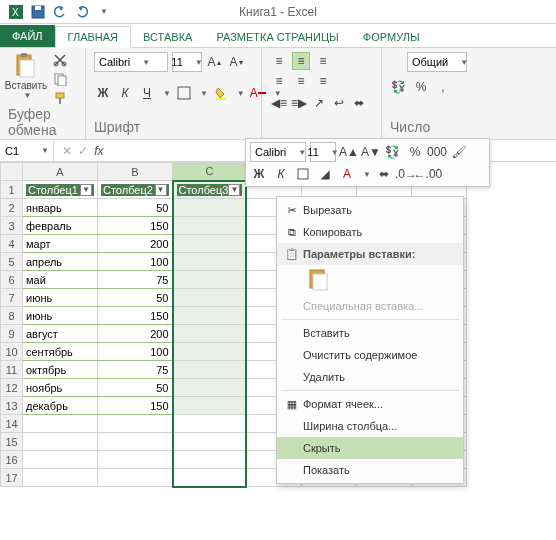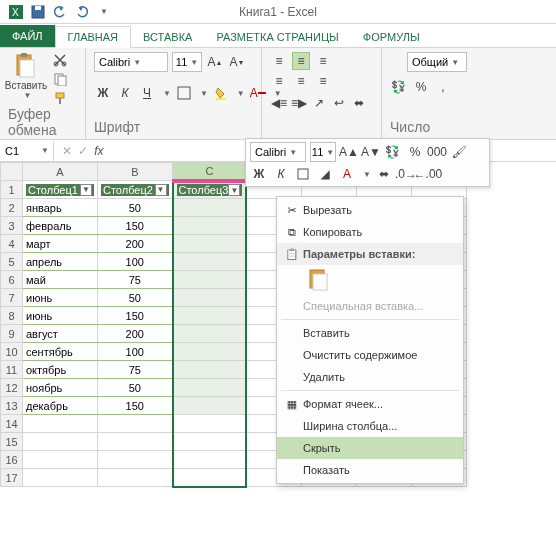--- a/index.html
+++ b/index.html
@@ -23,21 +23,21 @@
   .rgroup .glabel { text-align: left; font-size: 14px; color: #777; margin-top: auto; padding-bottom: 2px; }
   .rgroup .gcontent { flex: 1; display: flex; align-items: flex-start; gap: 6px; }
   .paste-large { width: 36px; display: flex; flex-direction: column; align-items: center; }
   .paste-large .pic { width: 28px; height: 28px; }
   .paste-large .plabel { font-size: 10px; color: #444; }
   .smallbtns { display: flex; flex-direction: column; gap: 3px; }
   .sbtn { width: 20px; height: 16px; display: flex; align-items: center; justify-content: center; }
 
   .font-row1 { display: flex; align-items: center; gap: 4px; margin-bottom: 6px; }
   .font-row2 { display: flex; align-items: center; gap: 4px; }
-  .combo { height: 20px; border: 1px solid #c0c0c0; background: #fff; display: flex; align-items: center; padding: 0 4px; font-size: 11px; }
+  .combo { height: 20px; border: 1px solid #c0c0c0; background: #fff; display: flex; align-items: center; padding: 0 4px; font-size: 11px; gap: 9px; }
   .combo.fontname { width: 74px; }
   .combo.fontsize { width: 30px; justify-content: center; }
   .chev { font-size: 8px; color: #666; margin-left: 3px; }
   .tool { width: 18px; height: 18px; display: flex; align-items: center; justify-content: center; color: #444; font-size: 12px; border: 1px solid transparent; }
   .tool.b { font-weight: bold; }
   .tool.i { font-style: italic; }
   .tool.u { text-decoration: underline; }
 
   .align-icons { display: grid; grid-template-columns: repeat(3, 20px); grid-auto-rows: 18px; gap: 2px; }
   .align-icons .tool.sel { background: #c5e0b4; border: 1px solid #9cc383; }
@@ -59,28 +59,28 @@
   .sheet th, .sheet td { border: 1px solid #d4d4d4; font-size: 11px; height: 18px; overflow: hidden; white-space: nowrap; }
   .sheet th { background: #f0f0f0; font-weight: normal; text-align: center; color: #555; }
   .sheet .rowhdr { background: #f0f0f0; text-align: center; width: 22px; color: #555; }
   .sheet td { padding: 0 3px; }
   .colw-a { width: 75px; } .colw-b { width: 75px; } .colw-c { width: 60px; }
   .colw-d { width: 55px; } .colw-e { width: 55px; } .colw-f { width: 55px; } .colw-g { width: 55px; }
 
   .sel-col th.colh.sel { background: #c5e0b4; border-bottom: 2px solid #217346; }
   .sheet th.colh.C { background: #c5e0b4; }
   .sheet td.col-C { border-left: 2px solid #217346; border-right: 2px solid #217346; background:#fff; }
-  .sheet tr.hdr-row td.col-C { border-top: 4px solid #ec4899; }
+  .sheet tr.hdr-row td.col-C { border-top: 2px solid #ec4899; }
   .sheet tr:last-child td.col-C { border-bottom: 2px solid #217346; }
 
   
   .tblhdr { background: #4f7c4f !important; color: #fff; display: flex; align-items: center; justify-content: space-between; padding: 0 2px; }
   .tblhdr .dd { width: 12px; height: 12px; background: #fff; border: 1px solid #888; display: flex; align-items: center; justify-content: center; font-size: 8px; color: #555; }
   .tcell-a { border-left: 1px solid #9cc383 !important; border-bottom: 1px solid #9cc383 !important; }
-  .tcell-b { border-right: 1px solid #9cc383 !important; border-bottom: 1px solid #9cc383 !important; text-align: center; }
+  .tcell-b { border-right: 1px solid #9cc383 !important; border-bottom: 1px solid #9cc383 !important; text-align: right; }
   .tcell-c { background: #e8f0e8 !important; }
 
   
   .minitoolbar { position: absolute; left: 245px; top: 138px; background: #fdfdfd; border: 1px solid #c8c8c8; padding: 3px 4px; box-shadow: 1px 2px 4px rgba(0,0,0,0.15); display: flex; flex-direction: column; gap: 3px; width: 245px; }
   .minitoolbar .mrow { display: flex; align-items: center; gap: 4px; }
   .minitoolbar .combo.fontname { width: 56px; }
   .minitoolbar .combo.fontsize { width: 26px; }
 
   
   .ctxmenu { position: absolute; left: 276px; top: 196px; width: 188px; background: #fdfdfd; border: 1px solid #c8c8c8; box-shadow: 2px 3px 6px rgba(0,0,0,0.2); padding: 2px 0; }

